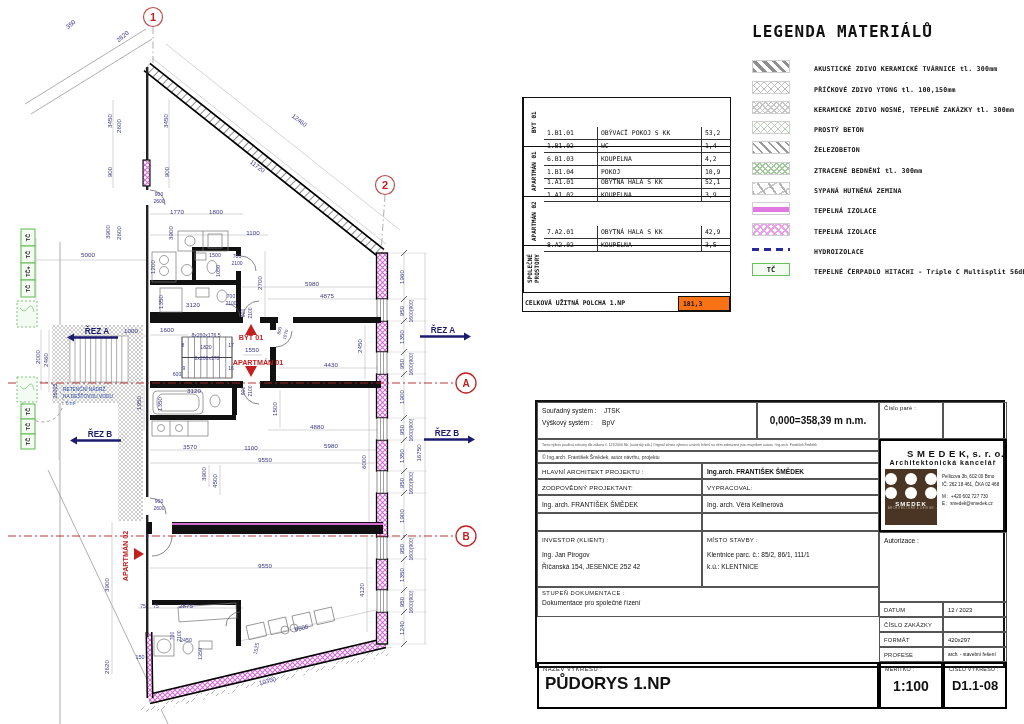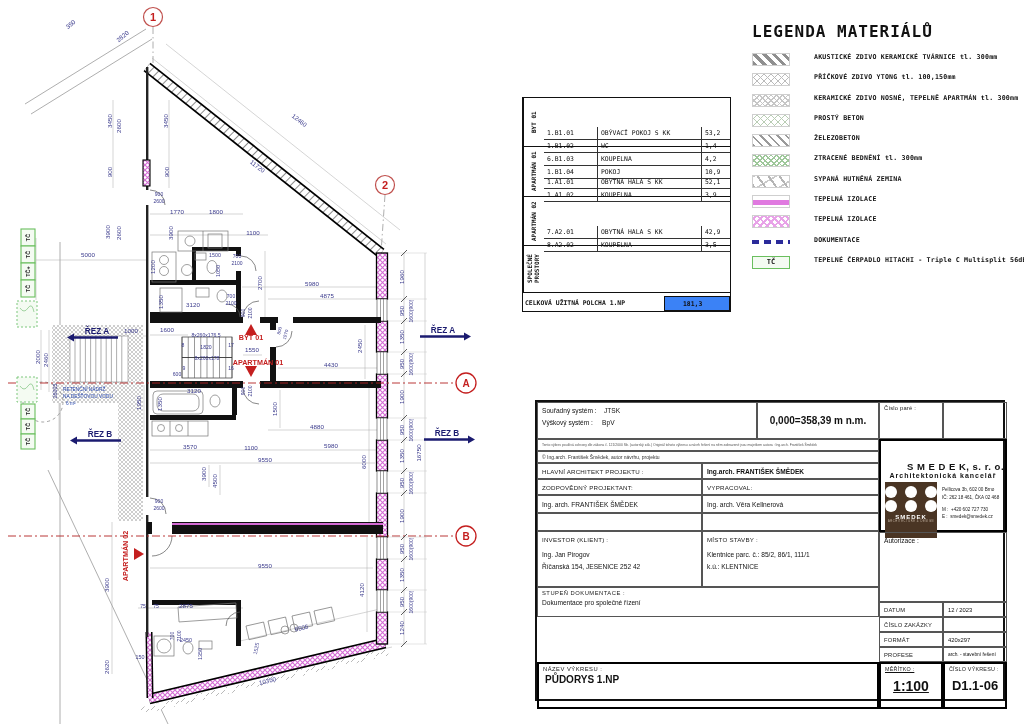--- a/index.html
+++ b/index.html
@@ -19,26 +19,26 @@
              writing-mode:vertical-rl;transform:rotate(180deg);font-weight:bold;font-size:6px;
              text-align:center;line-height:1.15;padding:1px 0;}
   .rt-rows{flex:1;display:flex;flex-direction:column;margin-top:29px;}
   .rt-row{display:flex;height:12px;line-height:12px;border-bottom:1px solid #333;}
   .rt-row:last-child{border-bottom:none;}
   .rt-id{width:50px;border-right:1px solid #333;padding-left:3px;}
   .rt-name{width:100px;border-right:1px solid #333;padding-left:3px;white-space:nowrap;overflow:hidden;}
   .rt-area{flex:1;padding-left:3px;}
   .rt-total{display:flex;margin-top:3px;height:15px;line-height:15px;font-weight:bold;}
   .rt-total-label{flex:1;padding-left:2px;}
-  .rt-total-value{width:46px;border:1.6px solid #111;padding-left:18px;background:#3b82f6;}
+  .rt-total-value{width:46px;border:1.6px solid #111;padding-left:4px;background:#f97316;}
 
   
   .legend{position:absolute;left:752px;top:22px;width:268px;}
   .legend-title{font-family:"DejaVu Sans Mono",monospace;font-weight:bold;font-size:16px;letter-spacing:1px;margin-bottom:12px;}
-  .legend-item{display:flex;align-items:flex-start;height:20.3px;}
+  .legend-item{display:flex;align-items:flex-end;height:20.3px;}
   .legend-swatch{width:38px;height:13px;margin-right:24px;flex:none;border:0.5px solid #cfcfcf;box-sizing:border-box;}
   .legend-label{font-family:"DejaVu Sans Mono",monospace;font-size:6.6px;font-weight:bold;white-space:nowrap;letter-spacing:0.2px;}
   .sw-acoustic{background:repeating-linear-gradient(45deg,#8f8f8f 0 3px,#fff 3px 7px);}
   .sw-ytong{background-image:repeating-linear-gradient(45deg,#bbb 0 1px,transparent 1px 5px),
             repeating-linear-gradient(-45deg,#bbb 0 1px,transparent 1px 5px);}
   .sw-ceramic{background-image:repeating-linear-gradient(45deg,#c6c6c6 0 1px,transparent 1px 4px),
              repeating-linear-gradient(-45deg,#c6c6c6 0 1px,transparent 1px 4px);}
   .sw-rc{background:repeating-linear-gradient(45deg,#9a9a9a 0 1.5px,#fff 1.5px 6px);}
   .sw-plain-concrete{background-image:repeating-linear-gradient(45deg,#b9cdb4 0 1px,transparent 1px 5px),
                      repeating-linear-gradient(-45deg,#b9cdb4 0 1px,transparent 1px 5px);}
@@ -48,21 +48,21 @@
                 repeating-linear-gradient(150deg,#c9c9c9 0 1.5px,transparent 1.5px 11px);}
   .sw-native-soil{background:repeating-linear-gradient(45deg,#b5b5b5 0 1px,transparent 1px 8px);}
   .sw-insulation-strip{background:linear-gradient(#fff 0 4px,#e07ae0 4px 9px,#fff 9px);}
   .sw-insulation-block{background-image:repeating-linear-gradient(45deg,#e8a2e8 0 2px,transparent 2px 5px),
                        repeating-linear-gradient(-45deg,#e8a2e8 0 2px,transparent 2px 5px);}
   .sw-hydro{background:repeating-linear-gradient(90deg,#2a2a9a 0 7px,#fff 7px 12px);height:3.5px!important;margin-top:0;border:none!important;}
   .sw-tc{border:1.5px solid #6abf5e!important;background:#f4fbf2;display:flex;align-items:center;justify-content:center;
          font-family:"DejaVu Sans Mono",monospace;font-size:7px;font-weight:bold;color:#222;}
 
   
-  .titleblock{position:absolute;left:535px;top:400px;width:470px;height:301px;border:2px solid #111;background:#fff;box-sizing:border-box;}
+  .titleblock{position:absolute;left:535px;top:400px;width:470px;height:268px;border:2px solid #111;background:#fff;box-sizing:border-box;}
   .tb-cell{position:absolute;box-sizing:border-box;border:0.8px solid #555;}
   .tb-label{font-size:5.8px;color:#222;padding:2px 0 0 4px;letter-spacing:0.2px;}
   .tb-value{font-size:6.6px;color:#111;padding:1px 0 0 4px;}
   .tb-big{font-weight:bold;}
   .tb-thick{border:2.5px solid #000;}
   .logo-dots{display:grid;grid-template-columns:repeat(3,1fr);gap:2px 6px;width:54px;margin:4px auto 2px;}
   .logo-dot{width:12px;height:12px;border-radius:50%;background:#fff;}
 </style>
 </head>
 <body>
@@ -527,21 +527,21 @@
         <div class="legend-item">
           <div style="width: 38px; margin-right: 24px; flex: 0 0 auto; display: flex; align-items: center; height: 13px;">
             <div class="legend-swatch sw-ytong" style="margin: 0px; width: 38px;"></div>
           </div>
           <div class="legend-label">PŘÍČKOVÉ ZDIVO YTONG tl. 100,150mm</div>
         </div>
         <div class="legend-item">
           <div style="width: 38px; margin-right: 24px; flex: 0 0 auto; display: flex; align-items: center; height: 13px;">
             <div class="legend-swatch sw-ceramic" style="margin: 0px; width: 38px;"></div>
           </div>
-          <div class="legend-label">KERAMICKÉ ZDIVO NOSNÉ, TEPELNĚ APARTMÁN tl. 300mm</div>
+          <div class="legend-label">KERAMICKÉ ZDIVO NOSNÉ, TEPELNĚ ZAKÁZKY tl. 300mm</div>
         </div>
         <div class="legend-item">
           <div style="width: 38px; margin-right: 24px; flex: 0 0 auto; display: flex; align-items: center; height: 13px;">
             <div class="legend-swatch sw-plain-concrete" style="margin: 0px; width: 38px;"></div>
           </div>
           <div class="legend-label">PROSTÝ BETON</div>
         </div>
         <div class="legend-item">
           <div style="width: 38px; margin-right: 24px; flex: 0 0 auto; display: flex; align-items: center; height: 13px;">
             <div class="legend-swatch sw-rc" style="margin: 0px; width: 38px;"></div>
@@ -569,21 +569,21 @@
         <div class="legend-item">
           <div style="width: 38px; margin-right: 24px; flex: 0 0 auto; display: flex; align-items: center; height: 13px;">
             <div class="legend-swatch sw-insulation-block" style="margin: 0px; width: 38px;"></div>
           </div>
           <div class="legend-label">TEPELNÁ IZOLACE</div>
         </div>
         <div class="legend-item">
           <div style="width: 38px; margin-right: 24px; flex: 0 0 auto; display: flex; align-items: center; height: 13px;">
             <div class="legend-swatch sw-hydro" style="margin: 0px; width: 38px;"></div>
           </div>
-          <div class="legend-label">DOKUMENTACE</div>
+          <div class="legend-label">HYDROIZOLACE</div>
         </div>
         <div class="legend-item">
           <div style="width: 38px; margin-right: 24px; flex: 0 0 auto; display: flex; align-items: center; height: 13px;">
             <div class="legend-swatch sw-tc" style="margin: 0px; width: 38px;">TČ</div>
           </div>
           <div class="legend-label">TEPELNÉ ČERPADLO HITACHI - Triple C Multisplit 56dB</div>
         </div>
       </div>
   </div>
 
@@ -623,25 +623,25 @@
     </div>
 
     <div class="tb-cell" style="left:0;top:185px;width:342px;height:30px;">
       <div class="tb-label" style="font-size:5.8px;letter-spacing:0.5px;">STUPEŇ DOKUMENTACE :</div>
       <div class="tb-value" style="padding-top:3px;">Dokumentace pro společné řízení</div>
     </div>
 
 
     <div class="tb-cell tb-thick" style="left:0;top:260px;width:342px;height:47px;">
       <div class="tb-label" style="font-size:5.8px;letter-spacing:0.5px;">NÁZEV VÝKRESU :</div>
-      <div class="tb-big" style="font-size:10px;padding:2px 0 0 6px;">PŮDORYS 1.NP</div>
+      <div class="tb-big" style="font-size:17px;padding:2px 0 0 6px;">PŮDORYS 1.NP</div>
     </div>
 
     <div class="tb-cell tb-thick" style="left:342px;top:37px;width:128px;height:93px;">
-      <div class="tb-big" style="font-size:9.5px;text-align:center;padding-top:20px;letter-spacing:0.5px;margin-left:25px;">S M E D E K, s. r. o.</div>
+      <div class="tb-big" style="font-size:9.5px;text-align:center;padding-top:7px;letter-spacing:0.5px;margin-left:25px;">S M E D E K, s. r. o.</div>
       <div class="tb-big" style="font-size:7px;text-align:center;letter-spacing:1px;">Architektonická kancelář</div>
       <div style="display:flex;margin-top:3px;">
         <div style="width:52px;height:56px;background:#4a3524;margin-left:4px;">
           <div class="logo-dots">
             <div class="logo-dot"></div>
               <div class="logo-dot"></div>
               <div class="logo-dot"></div>
             <div class="logo-dot"></div>
               <div class="logo-dot"></div>
               <div class="logo-dot"></div>
@@ -664,22 +664,22 @@
 
     <div class="tb-cell tb-label" style="left:342px;top:200px;width:64px;height:15px;padding-top:4px;">DATUM</div>
     <div class="tb-cell tb-value" style="left:406px;top:200px;width:64px;height:15px;padding-top:4px;font-size:5.8px;">12 / 2023</div>
     <div class="tb-cell tb-label" style="left:342px;top:215px;width:64px;height:15px;padding-top:4px;">ČÍSLO ZAKÁZKY</div>
     <div class="tb-cell tb-value" style="left:406px;top:215px;width:64px;height:15px;padding-top:4px;font-size:5.8px;"></div>
     <div class="tb-cell tb-label" style="left:342px;top:230px;width:64px;height:15px;padding-top:4px;">FORMÁT</div>
     <div class="tb-cell tb-value" style="left:406px;top:230px;width:64px;height:15px;padding-top:4px;font-size:5.8px;">420x297</div>
     <div class="tb-cell tb-label" style="left:342px;top:245px;width:64px;height:15px;padding-top:4px;">PROFESE</div>
     <div class="tb-cell tb-value" style="left:406px;top:245px;width:64px;height:15px;padding-top:4px;font-size:4.8px;">arch. - stavební řešení</div>
 
-    <div class="tb-cell tb-thick" style="left:342px;top:260px;width:64px;height:47px;text-decoration:underline;">
+    <div class="tb-cell tb-thick" style="left:342px;top:260px;width:64px;height:47px;">
       <div class="tb-label" style="font-size:5.4px;">MĚŘÍTKO :</div>
       <div class="tb-big" style="font-size:14px;text-align:center;padding-top:6px;">1:100</div>
     </div>
     <div class="tb-cell tb-thick" style="left:406px;top:260px;width:64px;height:47px;">
       <div class="tb-label" style="font-size:5.4px;">ČÍSLO VÝKRESU :</div>
-      <div class="tb-big" style="font-size:13px;text-align:center;padding-top:6px;">D1.1-06</div>
+      <div class="tb-big" style="font-size:13px;text-align:center;padding-top:6px;">D1.1-08</div>
     </div>
   </div>
 </div>
 
 </body></html>

